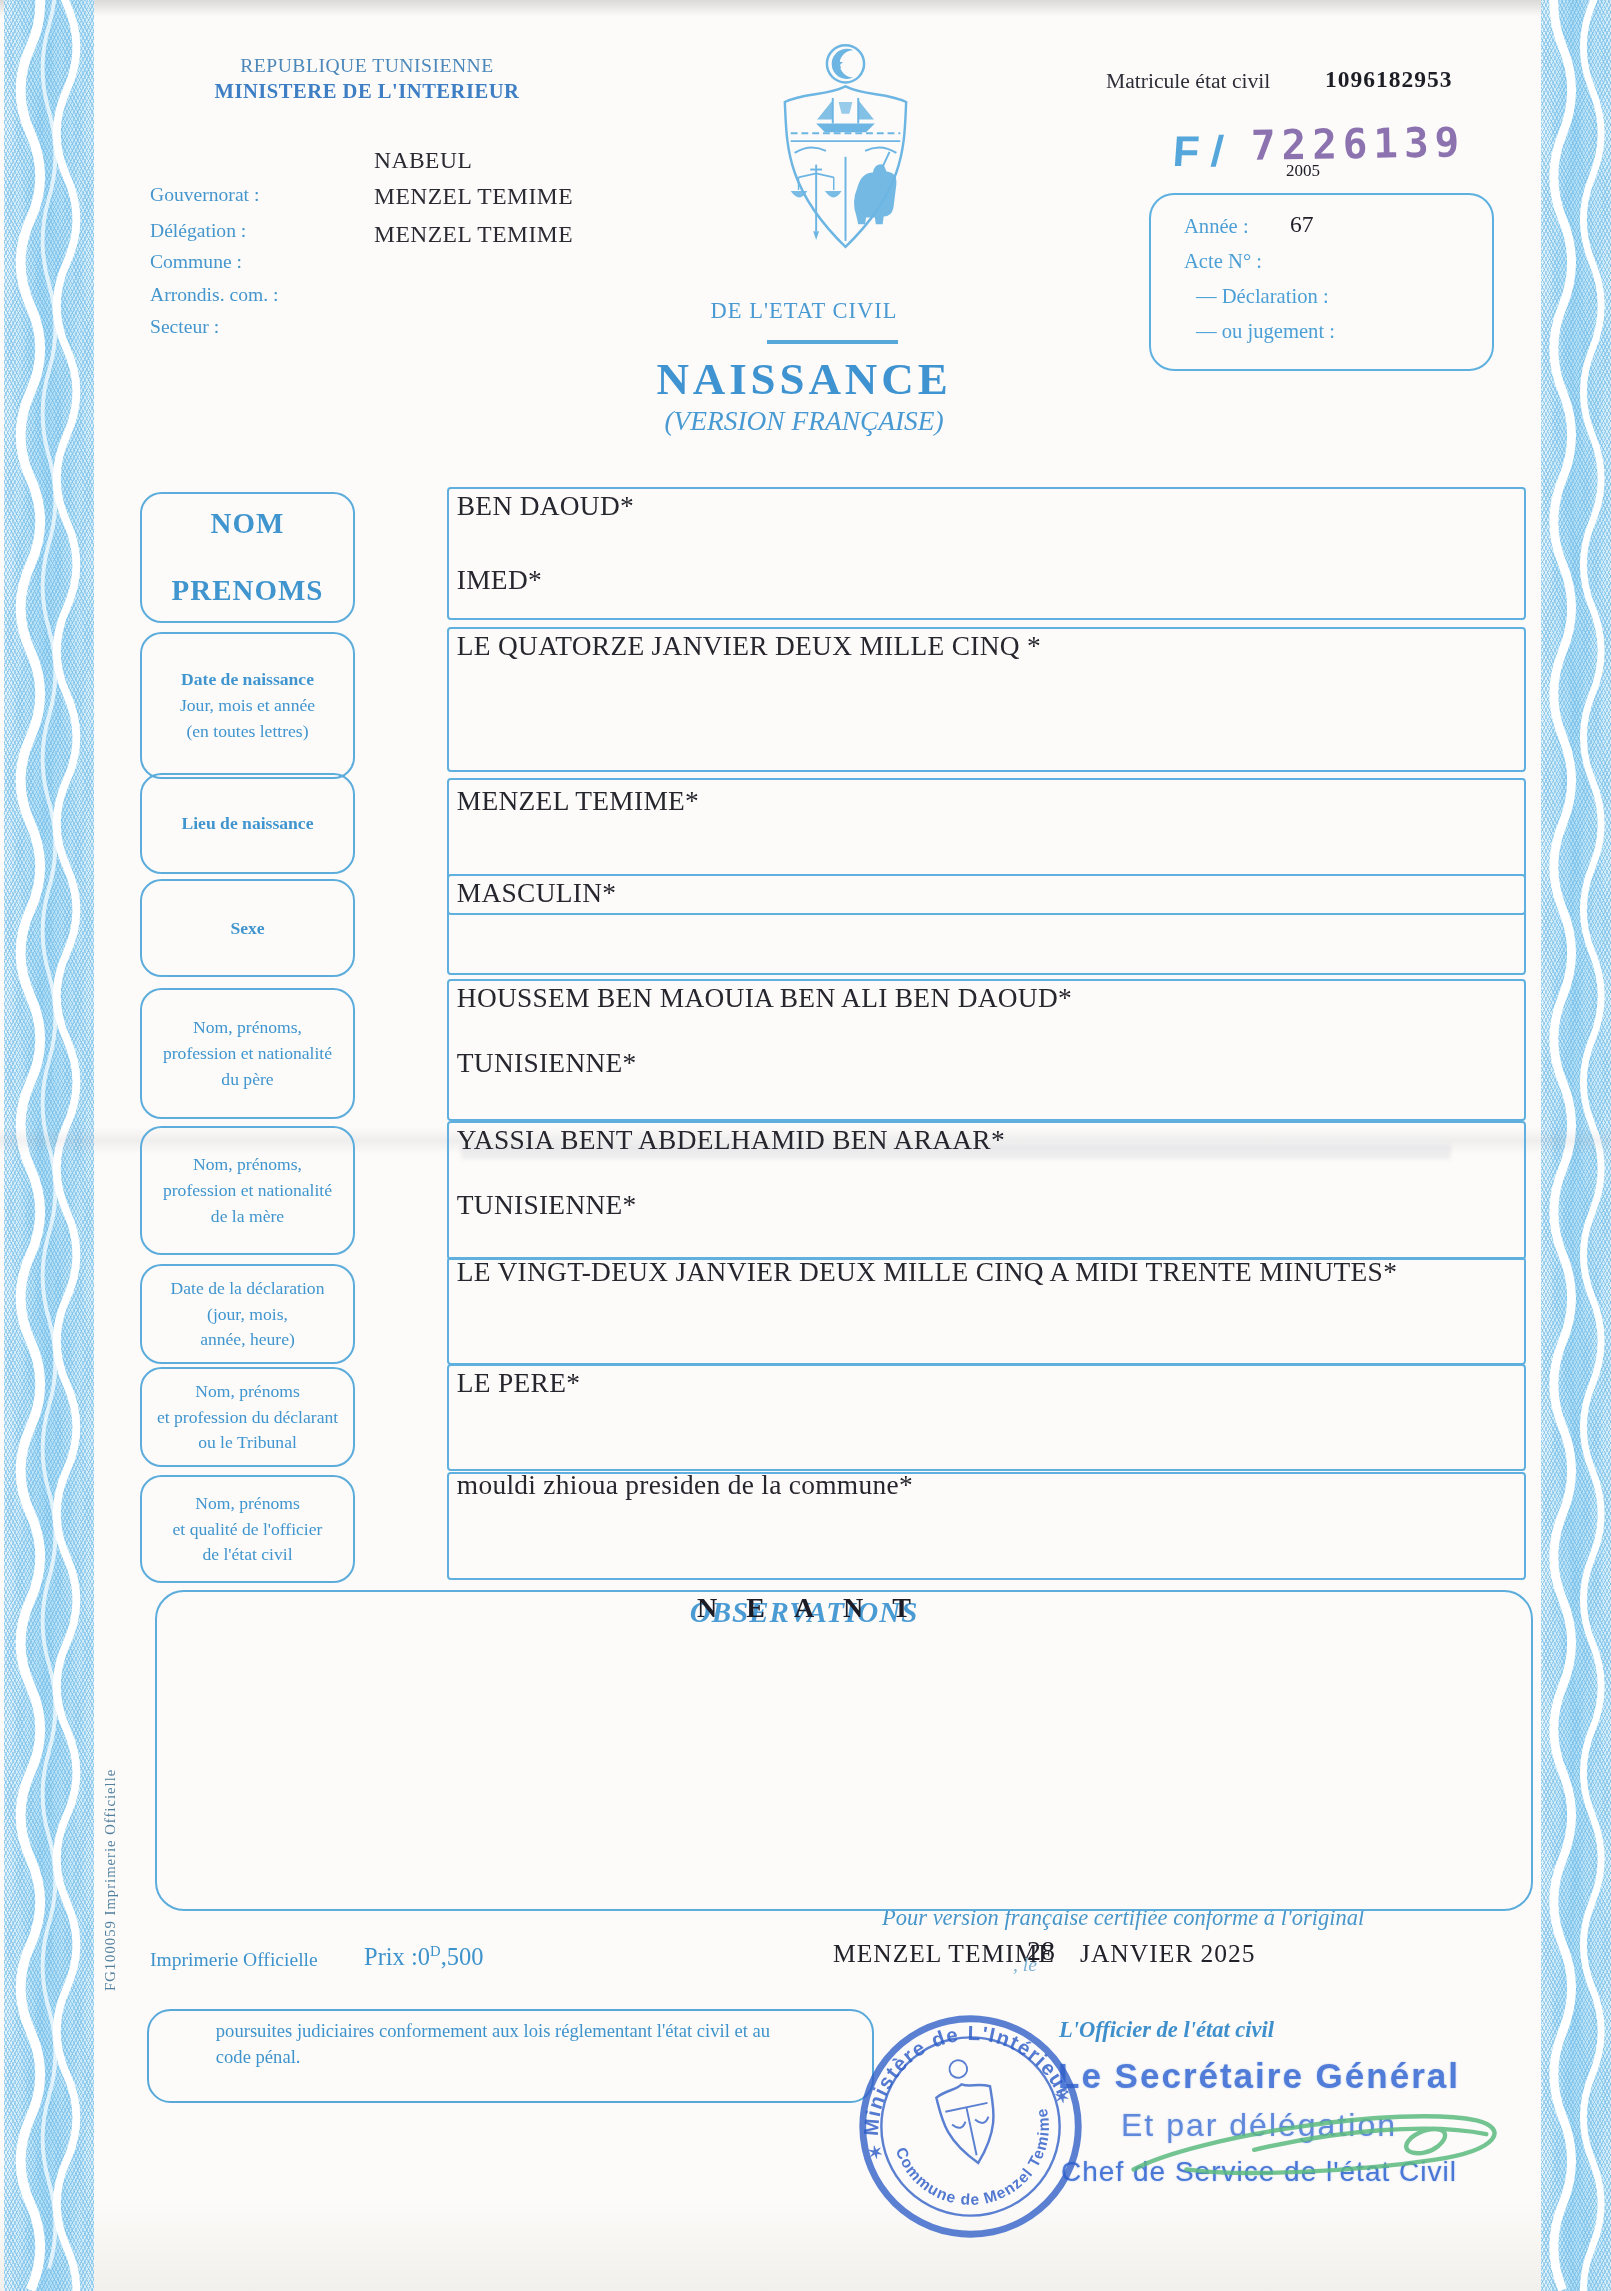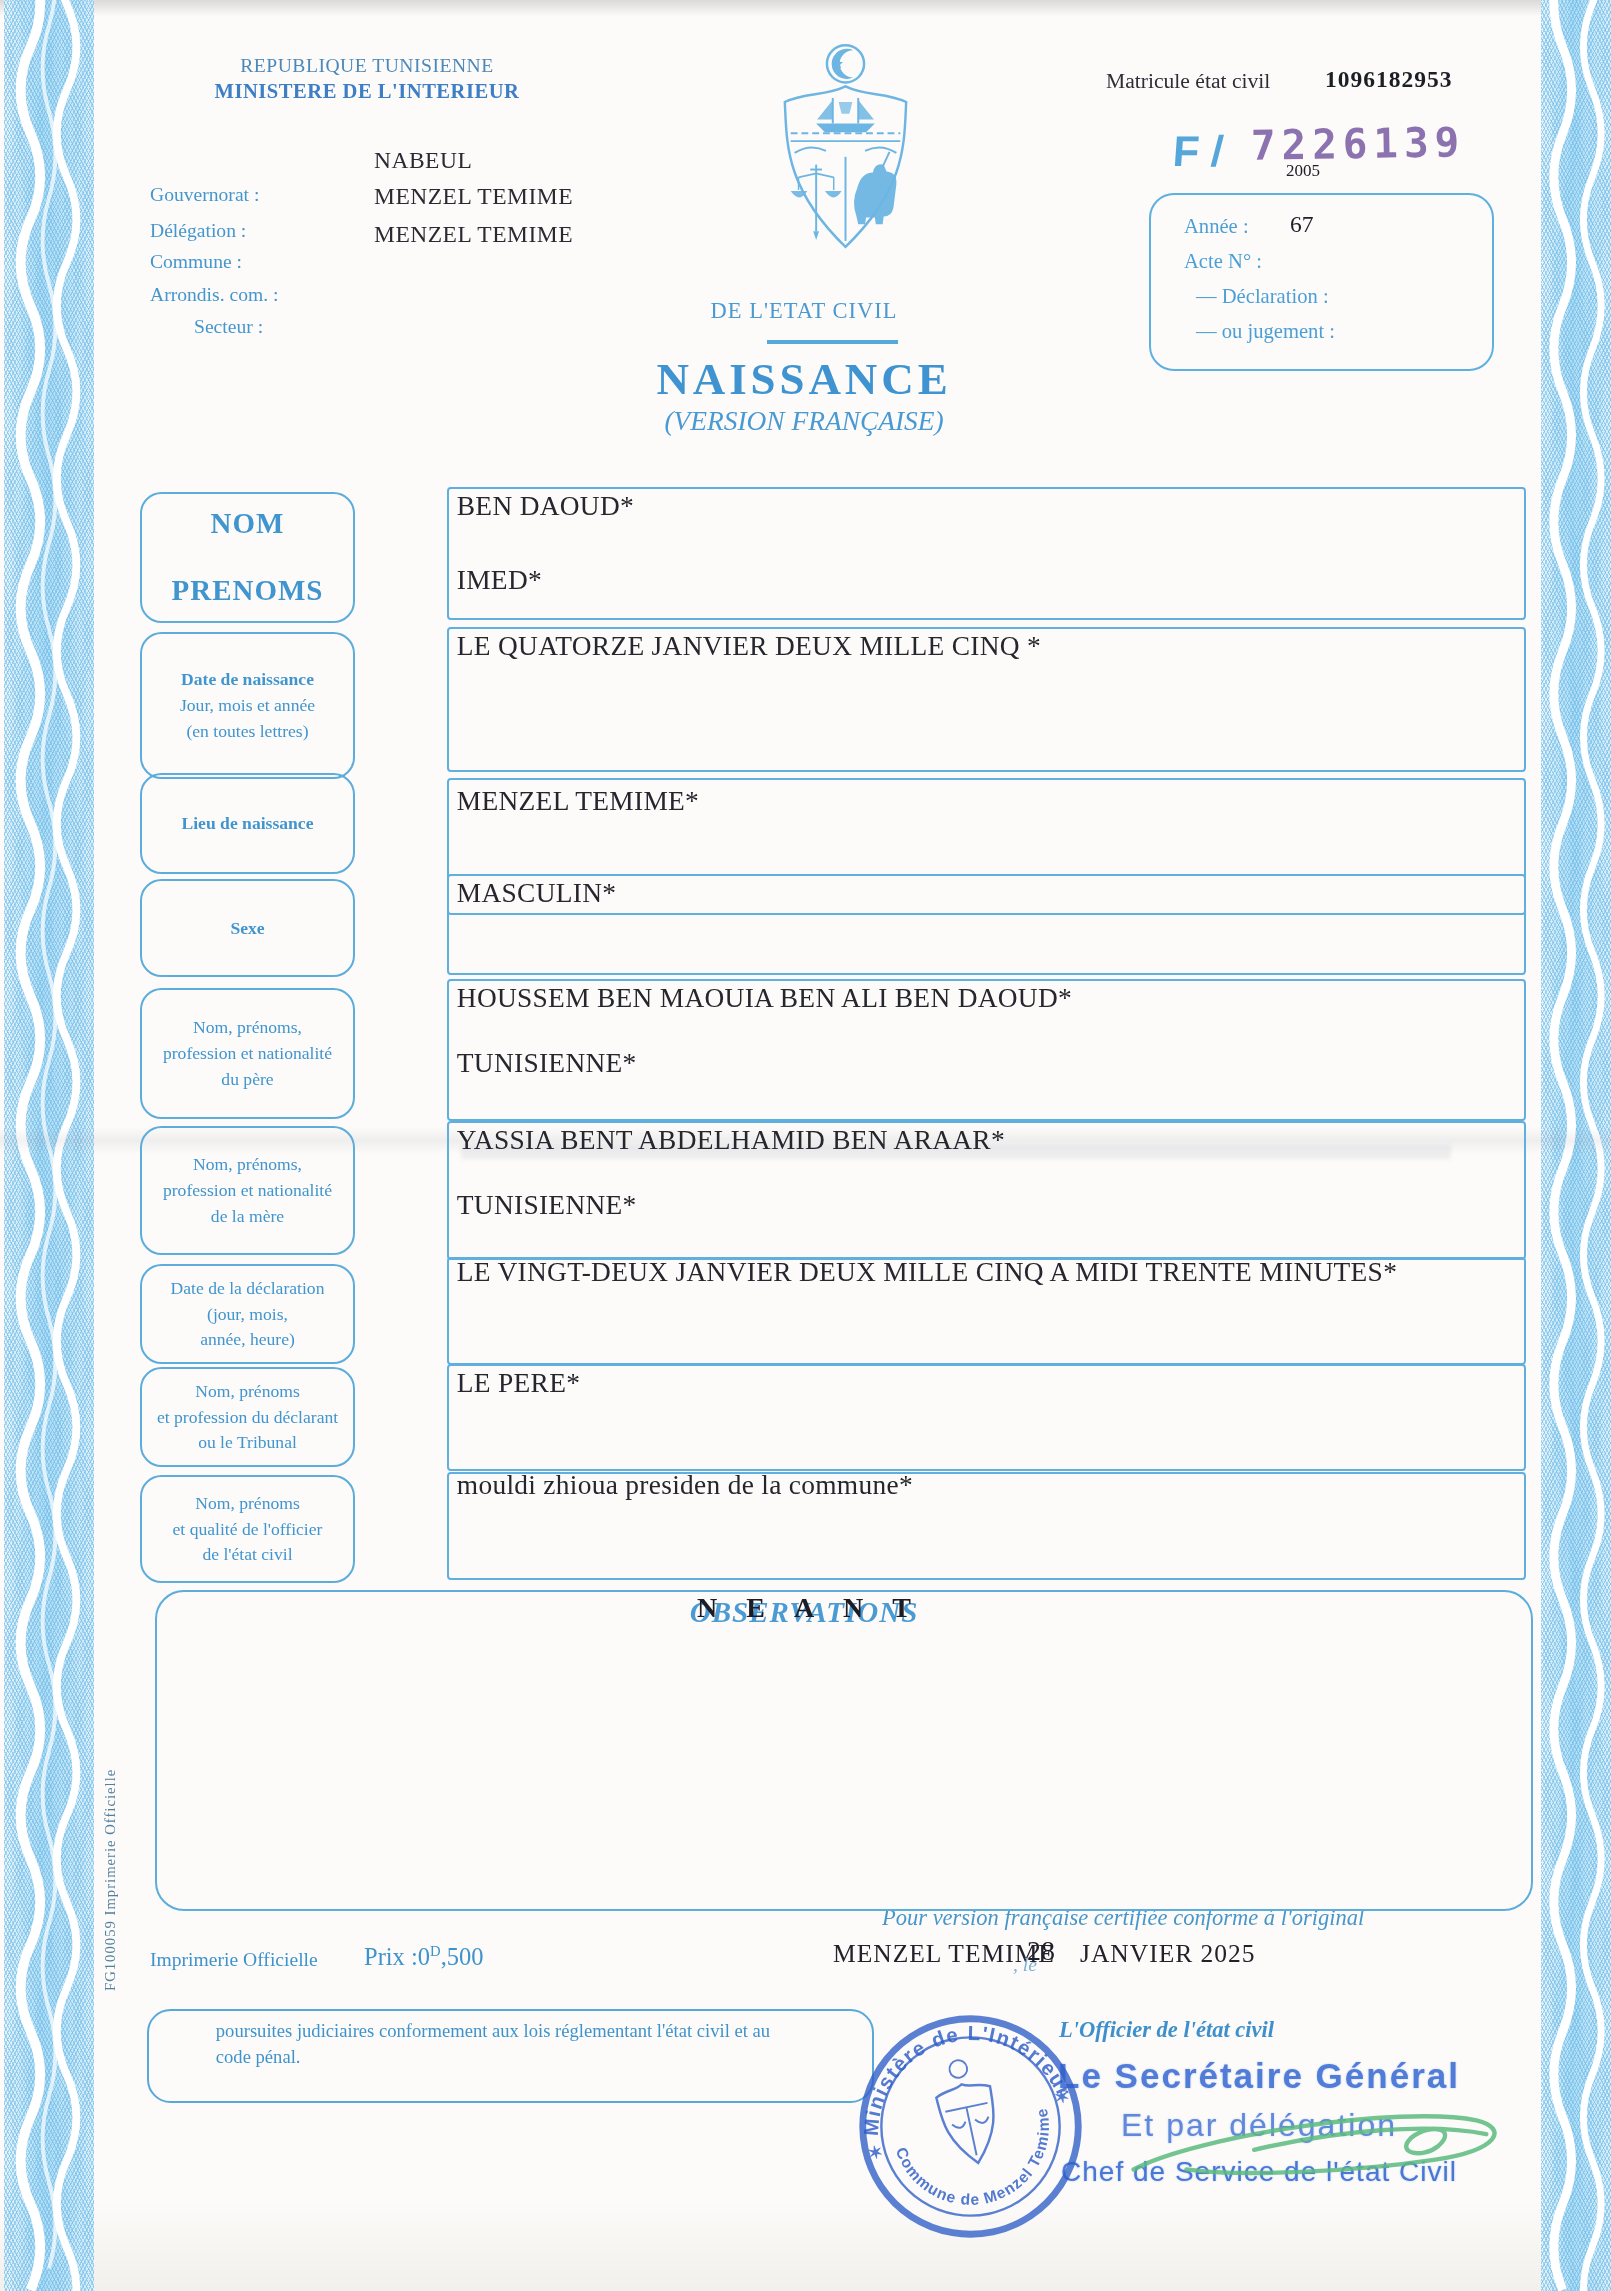--- a/index.html
+++ b/index.html
@@ -99,21 +99,21 @@
   <div class="crease"></div>
   <div class="bleed"></div>
 
   <div class="hdr-rep">REPUBLIQUE TUNISIENNE</div>
   <div class="hdr-min">MINISTERE DE L'INTERIEUR</div>
 
   <div class="loc-label" style="top:184px;">Gouvernorat :</div>
   <div class="loc-label" style="top:220px;">Délégation :</div>
   <div class="loc-label" style="top:251px;">Commune :</div>
   <div class="loc-label" style="top:284px;">Arrondis. com. :</div>
-  <div class="loc-label" style="top:316px;margin-left:44px;">Secteur :</div>
+  <div class="loc-label" style="top:316px;">Secteur :</div>
   <div class="loc-value" style="top:147px;">NABEUL</div>
   <div class="loc-value" style="top:183px;">MENZEL TEMIME</div>
   <div class="loc-value" style="top:221px;">MENZEL TEMIME</div>
 
   <svg class="coa" viewBox="0 0 140 222" style="position:absolute;left:777px;top:39px;width:137px;height:218px;z-index:2;">
     <g fill="none" stroke="#6db5e3" stroke-width="2.5">
       <circle cx="70" cy="25" r="19"></circle>
       <path d="M78,11 a15.5,15.5 0 1 0 0,28 a12,12 0 1 1 0,-28 Z" fill="#6db5e3" stroke="none"></path>
       <polygon points="62,19 63.5,23 67.5,23.2 64.5,25.8 65.5,29.8 62,27.6 58.5,29.8 59.5,25.8 56.5,23.2 60.5,23" fill="#6db5e3" stroke="none"></polygon>
       <path d="M8,64 C28,54 50,58 70,48 C90,58 112,54 132,64 C130,106 132,152 70,212 C8,152 10,106 8,64 Z"></path>

